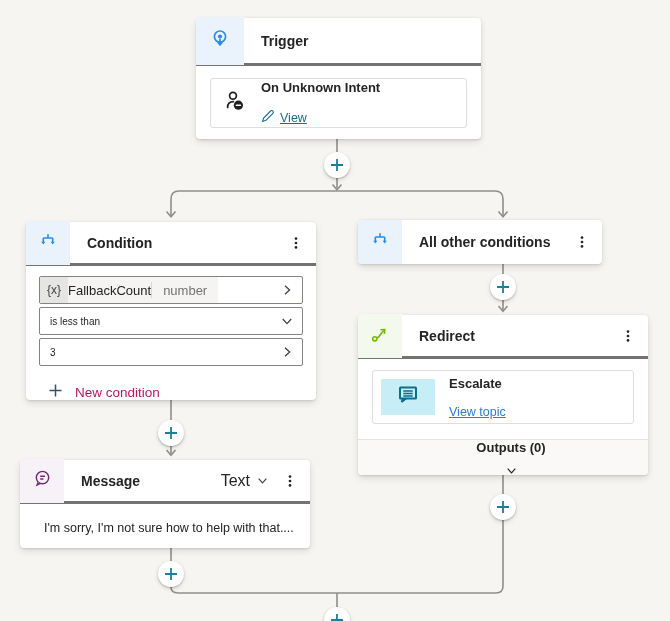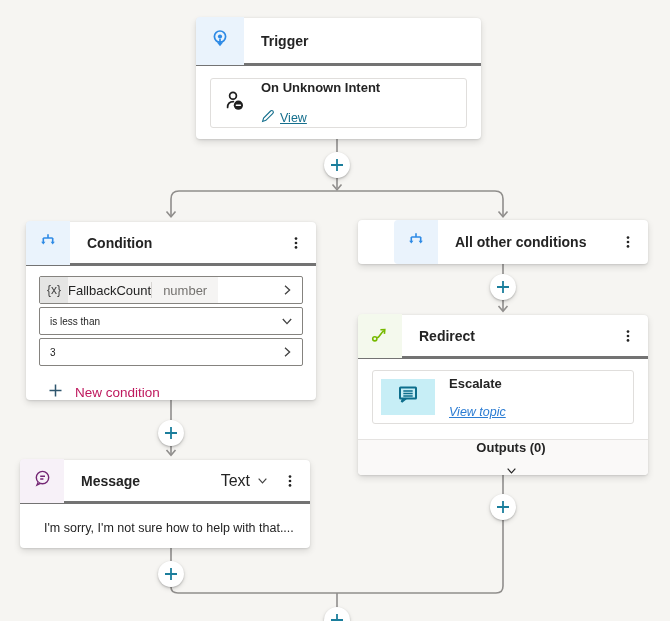--- a/index.html
+++ b/index.html
@@ -112,33 +112,33 @@
   .field-chevron { flex:none; margin-right: 9px; display:flex; align-items:center; }
   .new-condition-row {
     display: flex; align-items: center; gap: 12px;
     padding: 9px 0 0 9px;
     height: 38px;
     cursor: pointer;
   }
   .new-condition-label { font-size: 13.5px; color: #be185d; }
 
   
-  .allother-node { left:358px; top:220px; width:290px; height:44px;padding-left:36px; }
+  .allother-node { left:358px; top:220px; width:244px; height:44px; }
   .allother-node .node-header { border-bottom:none; height:44px; }
 
   
   .redirect-node { left:358px; top:315px; width:290px; height:160px; }
   .redirect-item { height: 54px; margin: 11px 14px; padding:8px; overflow:hidden; }
   .escalate-icon-cell {
     flex:none; width:54px; height:100%;
     background:#c7eef6;
     display:flex; align-items:center; justify-content:center;
   }
   .redirect-item .item-texts { padding-left: 14px; }
-  .link-topic { font-size:12.5px; color:#2b7cd3; text-decoration:underline; cursor:pointer;font-style:italic; }
+  .link-topic { font-size:12.5px; color:#2b7cd3; text-decoration:underline; cursor:pointer; }
   .outputs-row {
     position:absolute; left:0; right:0; bottom:0;
     height:36px;
     background:#faf9f8;
     border-top:1px solid #e5e3e1;
     border-radius:0 0 4px 4px;
     display:flex; align-items:center; gap:9px;
     padding-left:16px;
     font-size:13px; font-weight:700; color:#242424;
     cursor:pointer;

